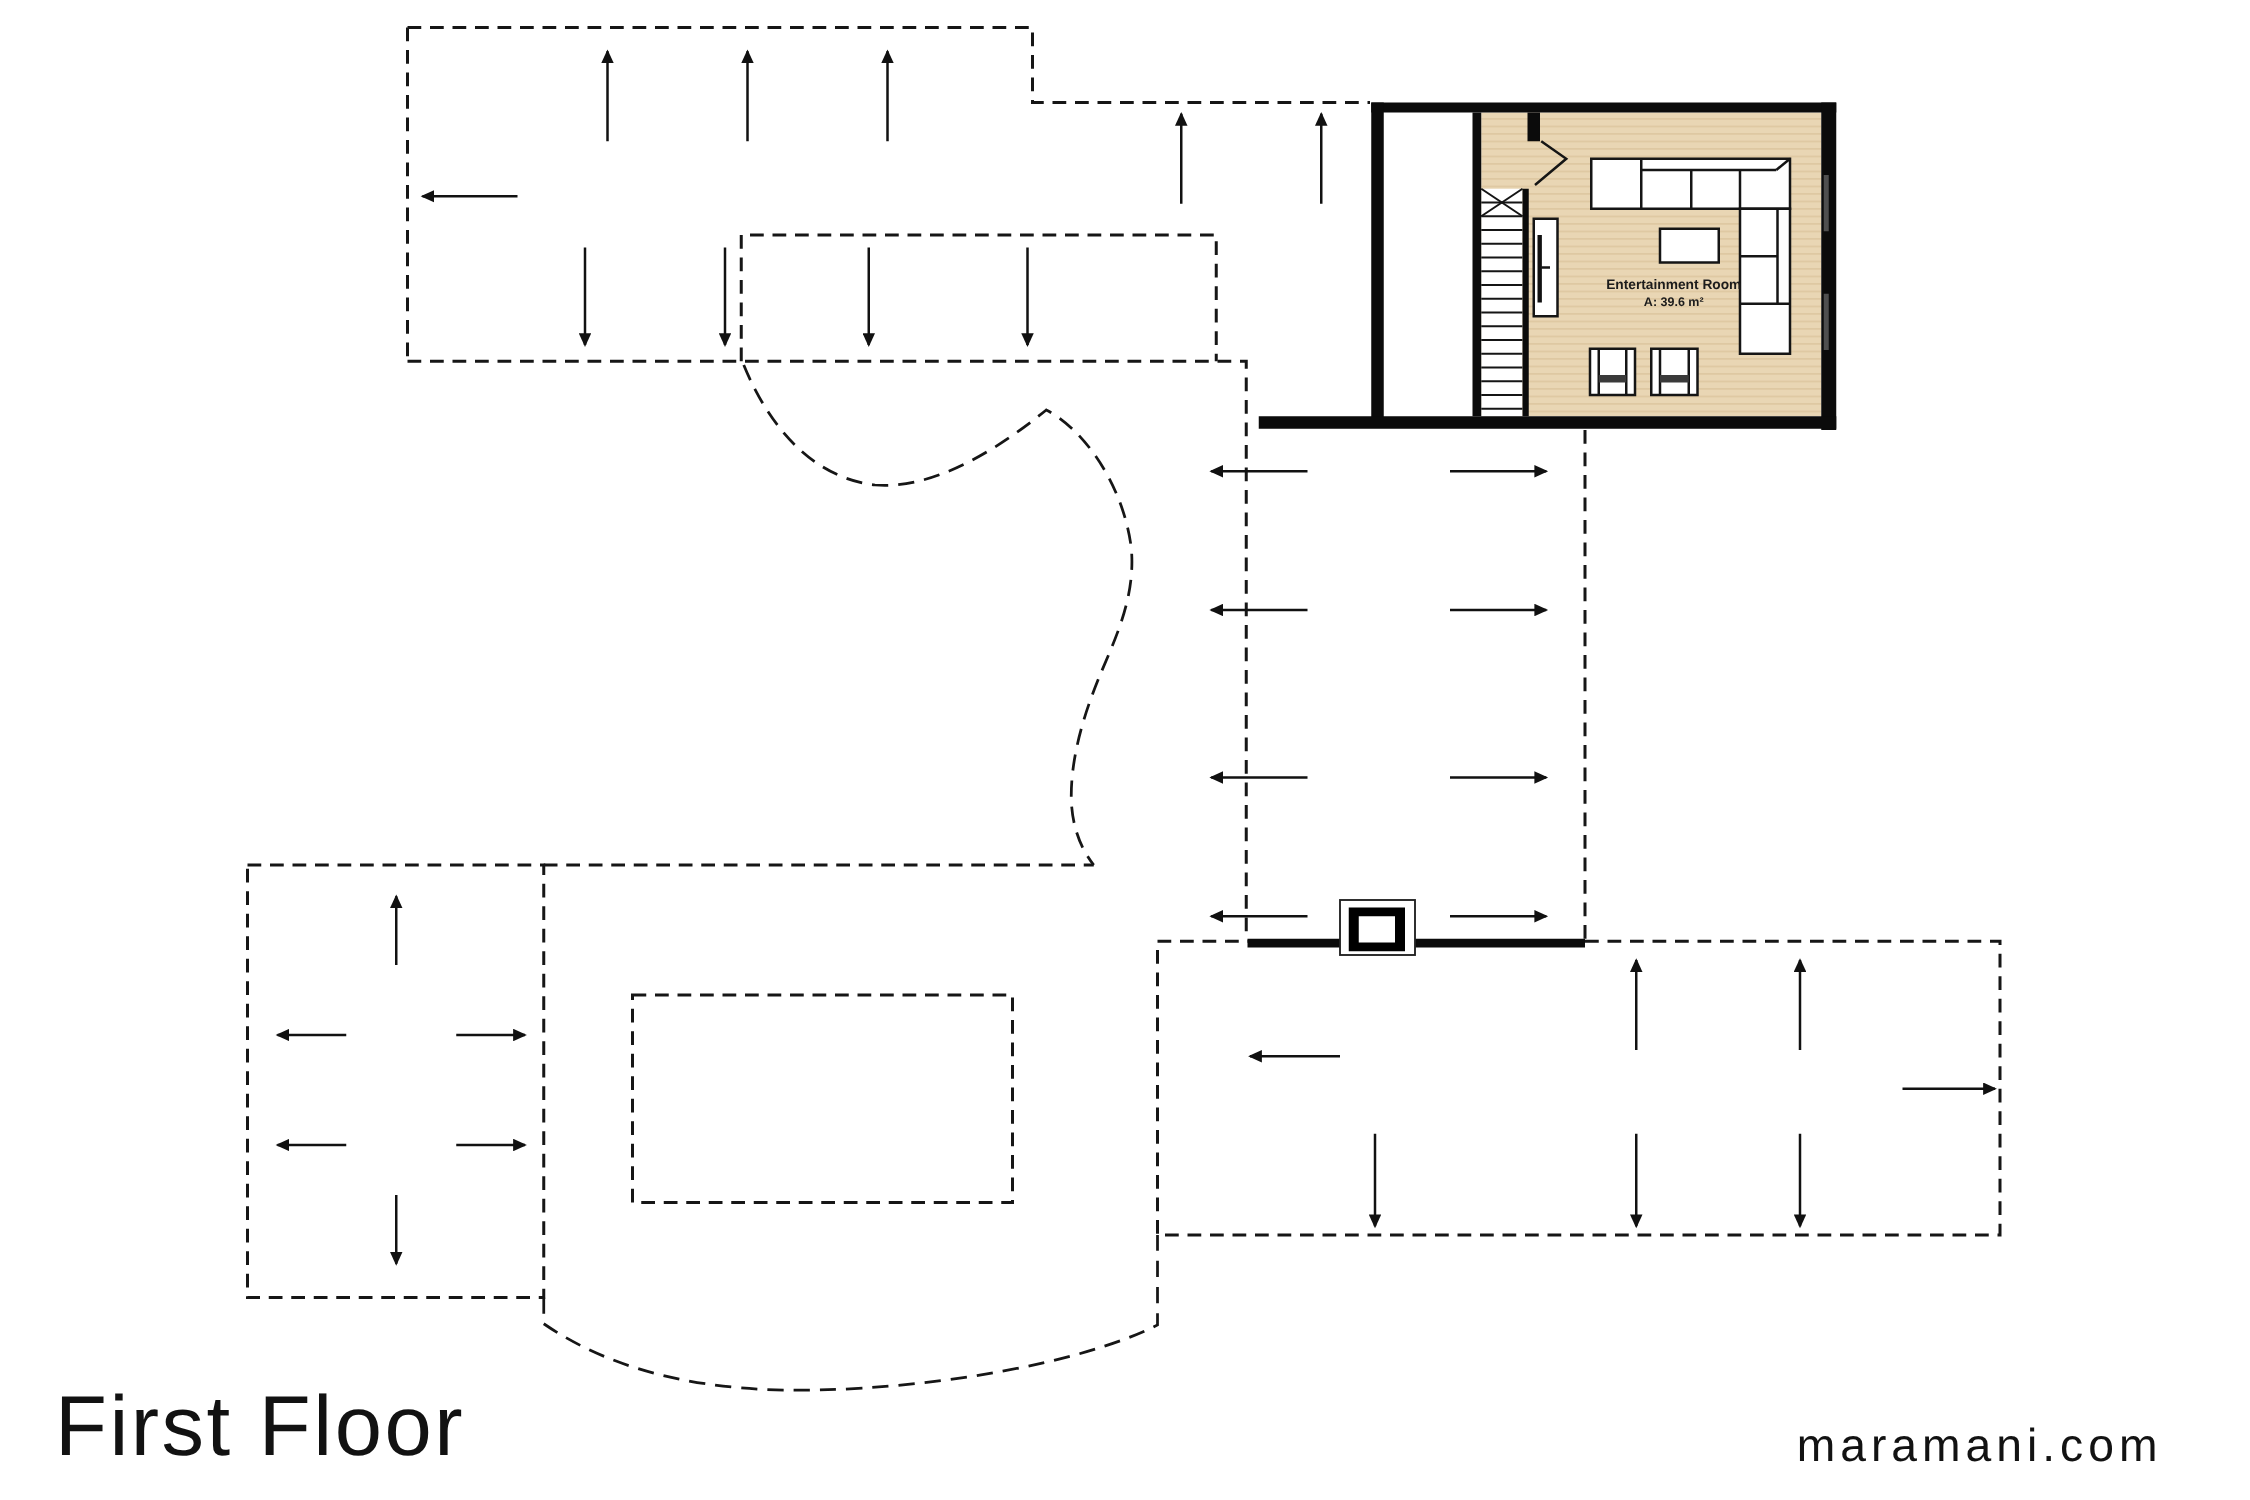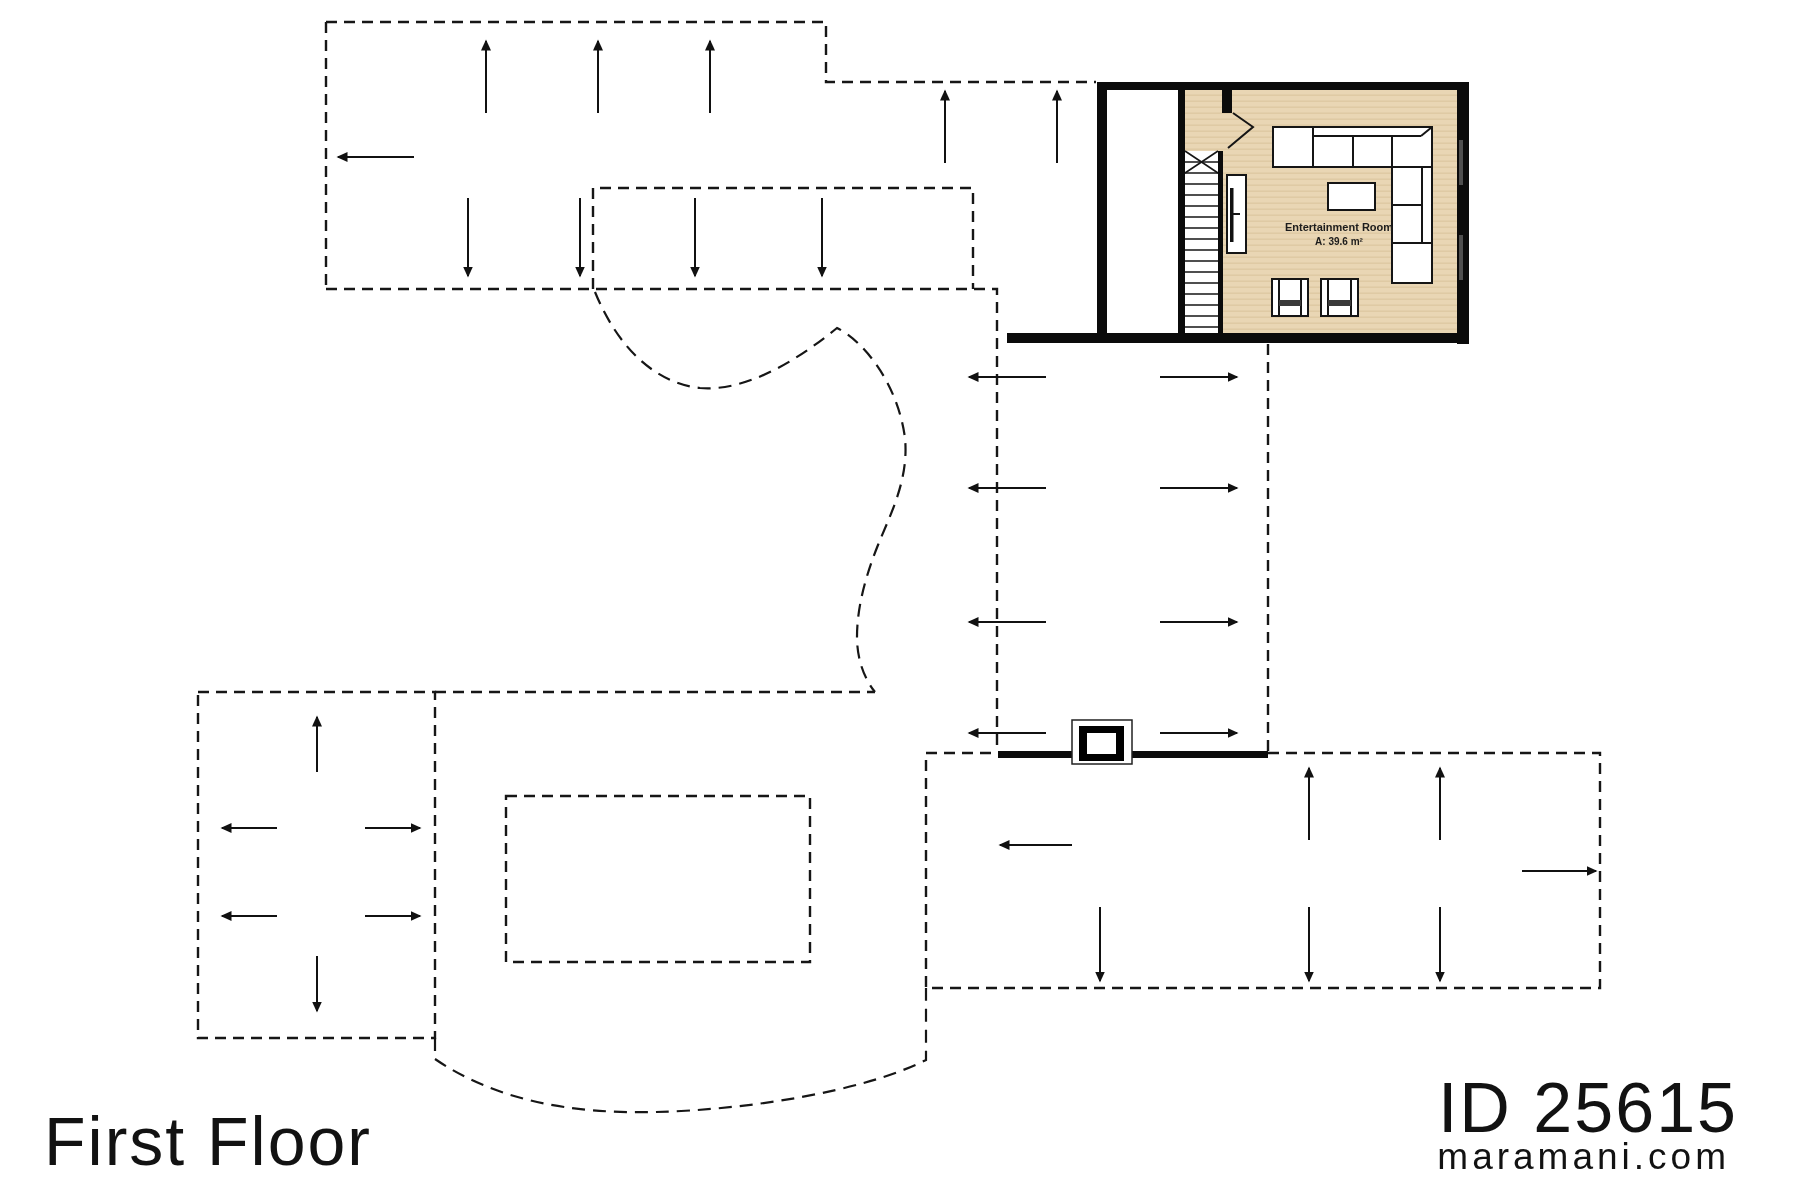--- a/index.html
+++ b/index.html
@@ -179,15 +179,14 @@
       <rect class="wall" x="998" y="751" width="270" height="7"></rect>
       <g>
         <rect x="1072" y="720" width="60" height="44" fill="#ffffff" stroke="#222" stroke-width="1.5"></rect>
         <rect x="1079" y="726" width="45" height="35" fill="#000000"></rect>
         <rect x="1087" y="733" width="29" height="21" fill="#ffffff"></rect>
       </g>
     </g>
   </svg>
 
   <div class="title-block" id="floor-title">First Floor</div>
-  <div class="title-block" id="plan-id">ID 25615</div>
   <div class="title-block" id="site-name">maramani.com</div>
 </div>
 
 </body></html>

